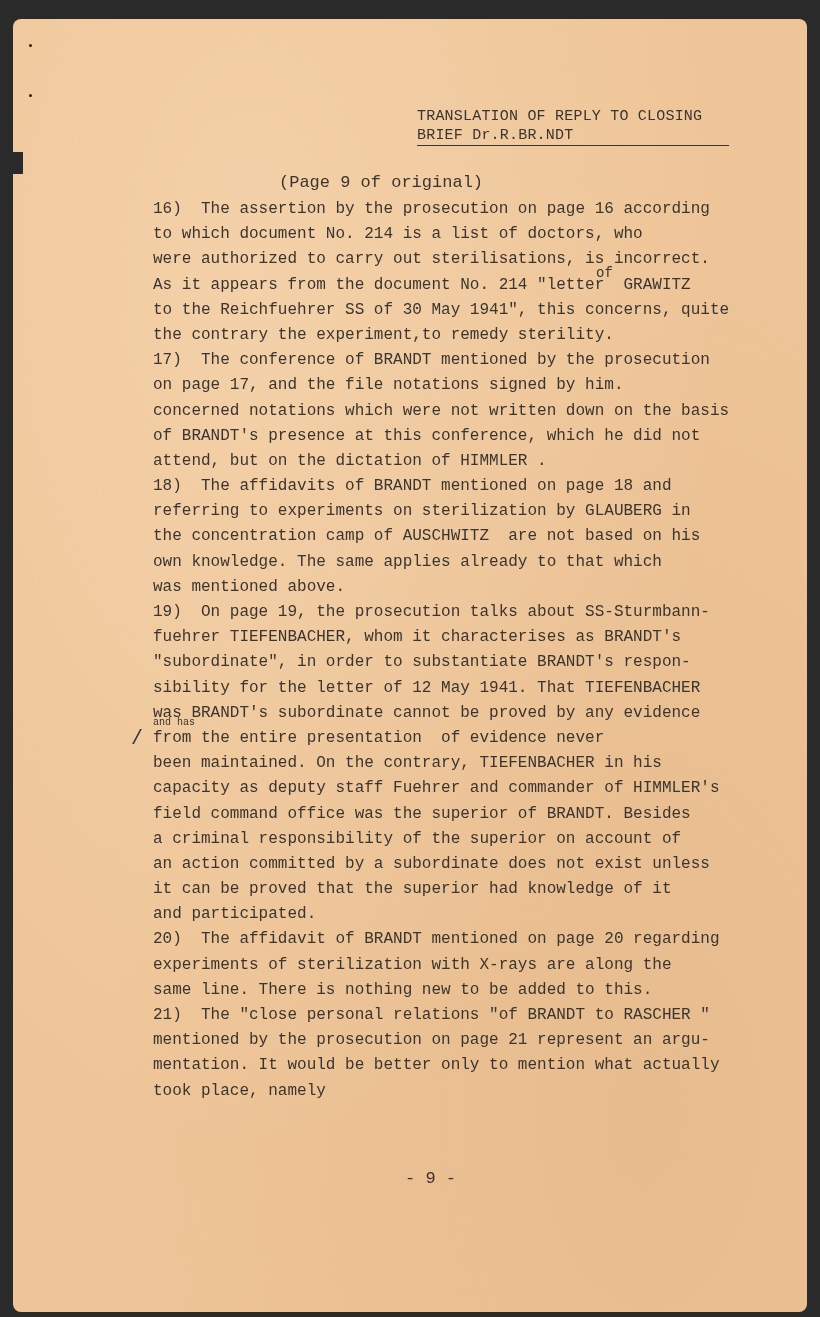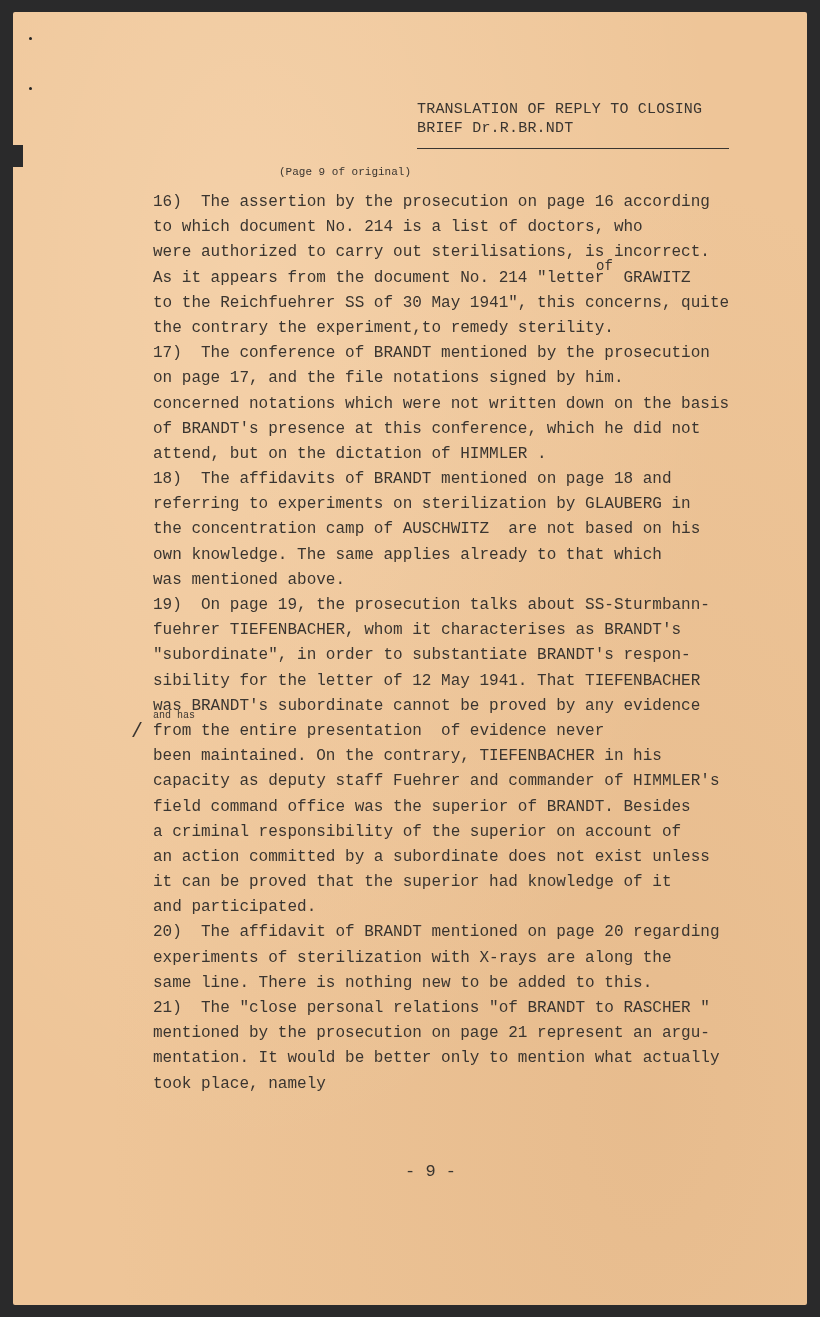--- a/index.html
+++ b/index.html
@@ -5,48 +5,48 @@
   html, body { margin: 0; padding: 0; }
   body {
     width: 820px; height: 1317px;
     background: #2a2a2b;
     position: relative;
     overflow: hidden;
     font-family: "Liberation Mono", "DejaVu Sans Mono", monospace;
   }
   .page {
     position: absolute;
-    left: 13px; top: 12px;
+    left: 13px; top: 19px;
     width: 794px; height: 1293px;
     background: #eec598;
     background-image:
       radial-gradient(ellipse at 30% 20%, rgba(255,230,200,0.35), transparent 60%),
       radial-gradient(ellipse at 80% 85%, rgba(210,160,110,0.25), transparent 60%);
-    border-radius: 2px;
+    border-radius: 8px;
   }
   .notch {
     position: absolute; left: 0; top: 133px;
     width: 10px; height: 22px;
     background: #2a2a2b;
   }
   .hole { position: absolute; width: 3px; height: 3px; background: #222; border-radius: 50%; }
   .header {
     position: absolute; left: 404px; top: 88px;
     font-size: 15px; line-height: 19px;
     letter-spacing: 0.2px;
     color: #3a3530;
   }
   .header .line2 {
     border-bottom: 1.5px solid #3a3530;
     width: 312px;
-    padding-bottom: 10px;
+    padding-bottom: 0px;
   }
   .orig {
     position: absolute; left: 266px; top: 154px;
-    font-size: 11px; color: #3a3530;
+    font-size: 17px; color: #3a3530;
   }
   .body-text {
     position: absolute; left: 140px; top: 178px;
     width: 620px;
     font-size: 16px;
     line-height: 25.2px;
     color: #3a3530;
     white-space: pre;
   }
   .line { height: 25.2px; position: relative; }

